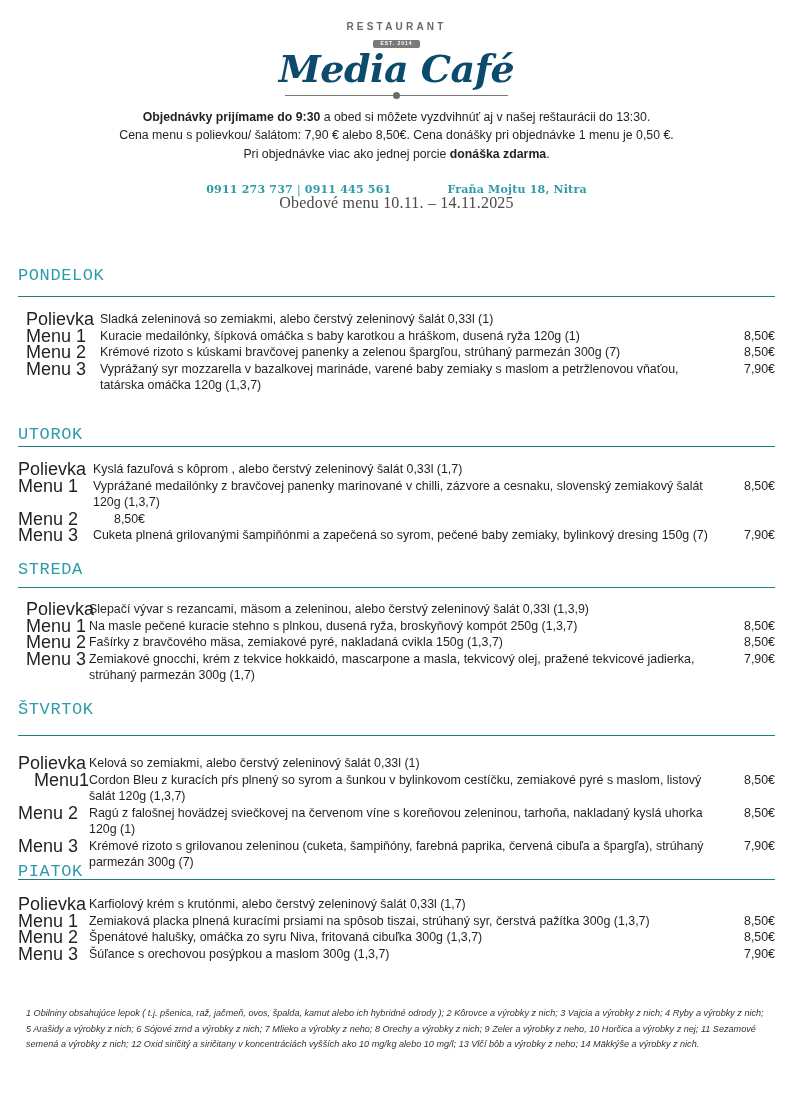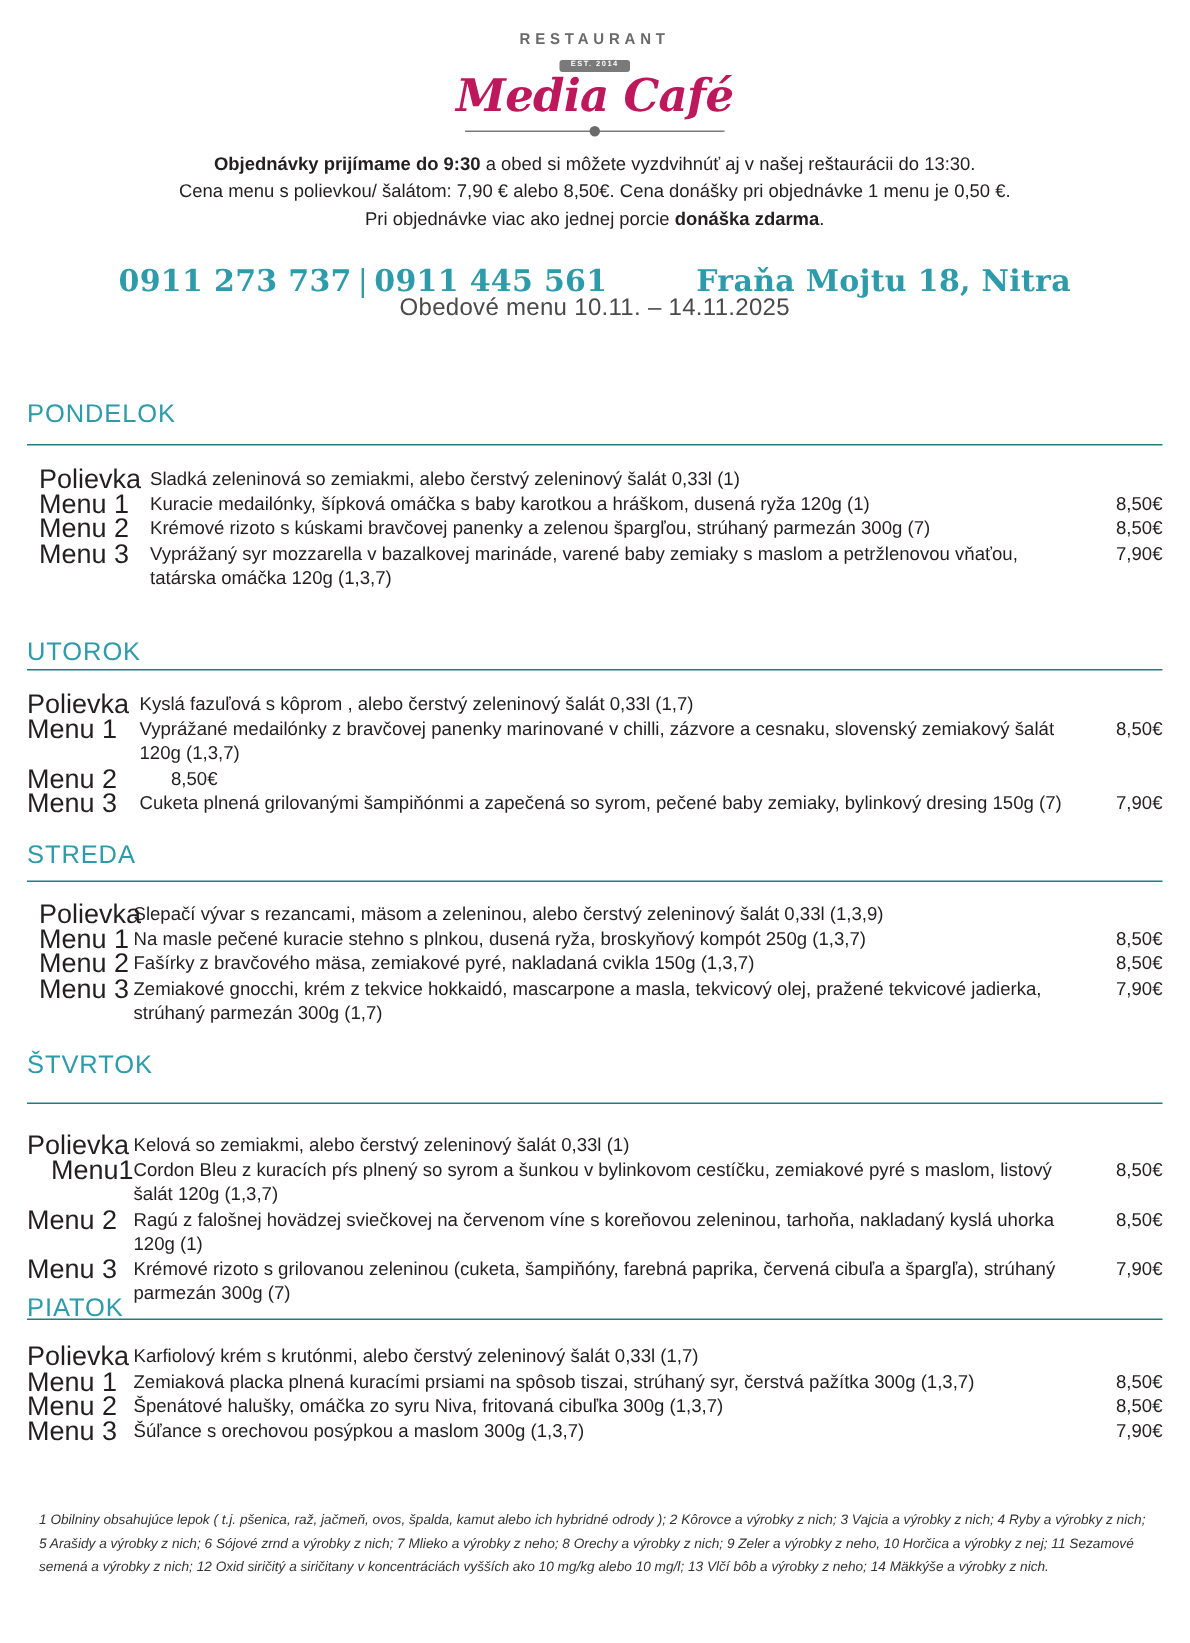--- a/index.html
+++ b/index.html
@@ -40,24 +40,24 @@
     background: #7a7a7a;
     color: #ffffff;
     font-size: 5px;
     letter-spacing: 1px;
     padding: 1.5px 7px;
     border-radius: 2px;
     font-weight: bold;
   }
   .logo-name {
     font-family: "DejaVu Serif", serif;
-    font-size: 30px;
+    font-size: 38px;
     font-weight: bold;
     font-style: italic;
-    color: #be185d;
+    color: #0c4a6e;
     letter-spacing: -0.5px;
     margin-top: 1px;
   }
   .logo-rule {
     position: relative;
     margin-top: 4px;
     height: 7px;
   }
   .logo-rule::before {
     content: "";
@@ -86,46 +86,46 @@
   }
   .intro b { font-weight: bold; }
 
   
   .contact {
     margin-top: 20px;
     text-align: center;
     font-family: "DejaVu Serif", serif;
     color: #2e9bab;
     font-weight: bold;
-    font-size: 20px;
+    font-size: 11px;
     letter-spacing: 0.2px;
   }
   .contact .phones { display: inline-block; }
   .contact .sep { color: #2e9bab; font-weight: normal; padding: 0 4px; }
   .contact .addr { display: inline-block; margin-left: 52px; }
 
   .date-line {
     text-align: center;
-    font-family: Liberation Sans, sans-serif;
+    font-family: Liberation Serif, serif;
     font-size: 16px;
     color: #4a4a4a;
     margin-top: -2px;
     letter-spacing: 0.2px;
   }
 
   
   .menu {
     position: absolute;
     left: 0; top: 0;
     width: 793px;
   }
   .day { position: absolute; left: 18px; width: 757px; }
 
   .day-title {
-    font-family: Liberation Sans, sans-serif;
+    font-family: Liberation Mono, monospace;
     font-size: 17px;
     color: #2e9bab;
     letter-spacing: 0.6px;
     line-height: 20px;
     position: relative;
     z-index: 2;
   }
   .day-rule {
     height: 1px;
     background: #1f7f7f;

